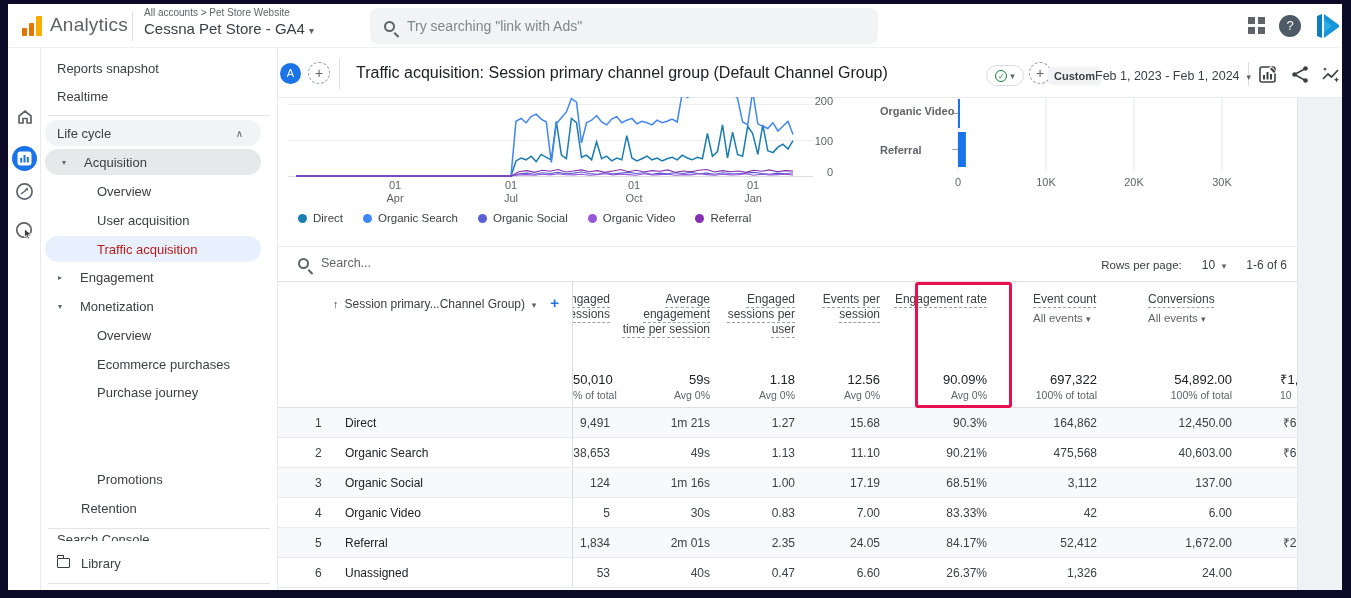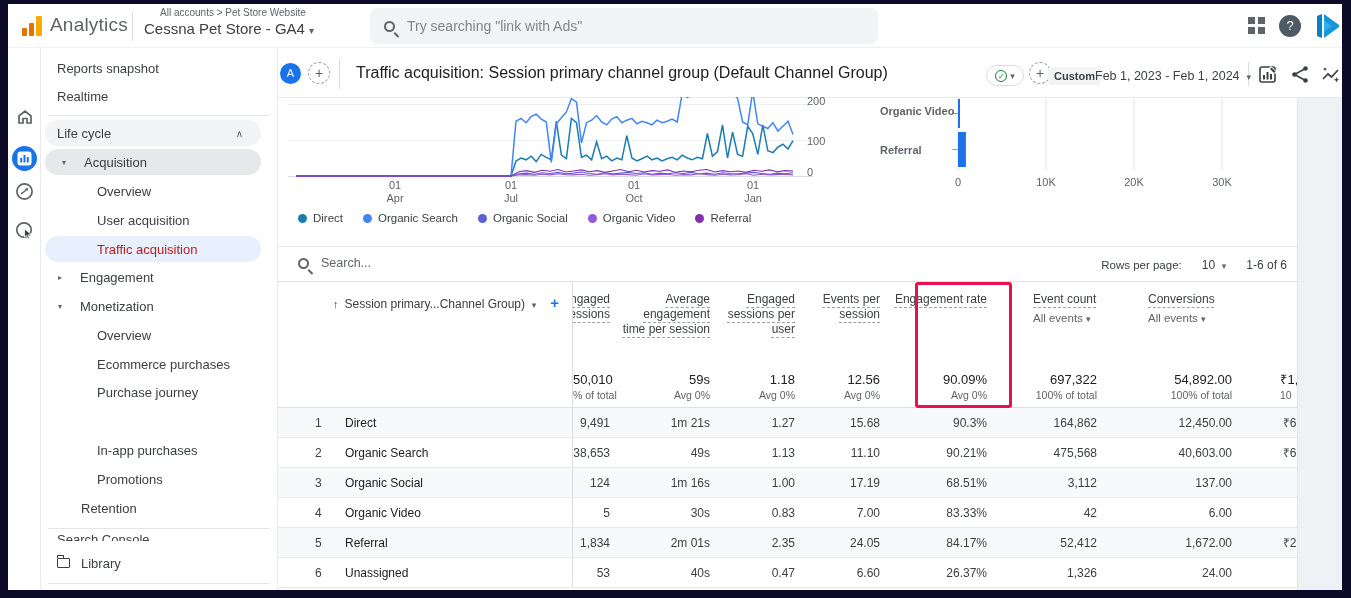--- a/index.html
+++ b/index.html
@@ -10,21 +10,21 @@
 
   
   .appbar { position:absolute; left:0; top:0; width:1334px; height:44px; background:#fff; border-bottom:1px solid #eef0f2; z-index:20; }
   .ga-bars { position:absolute; left:14px; top:12px; width:24px; height:20px; }
   .ga-bars i { position:absolute; bottom:0; display:block; border-radius:1px; }
   .ga-bars .b1 { left:0;  width:5px; height:8px;  background:#e37400; }
   .ga-bars .b2 { left:7px; width:5px; height:13px; background:#e37400; }
   .ga-bars .b3 { left:14px;width:6px; height:20px; background:#f9ab00; }
   .product-name { position:absolute; left:42px; top:10px; font-size:19px; color:#5f6368; letter-spacing:.2px; }
   .appbar-divider { position:absolute; left:124px; top:8px; width:1px; height:29px; background:#dadce0; }
-  .breadcrumb { position:absolute; left:152px; top:3px; font-size:10px; color:#5f6368; }
+  .breadcrumb { position:absolute; left:136px; top:3px; font-size:10px; color:#5f6368; }
   .property { position:absolute; left:136px; top:16px; font-size:15px; color:#3c4043; }
   .property .caret { font-size:10px; margin-left:4px; }
   .gsearch { position:absolute; left:362px; top:4px; width:508px; height:36px; background:#f1f3f4; border-radius:8px; display:flex; align-items:center; padding-left:14px; }
   .mag { width:11px; height:11px; border:2px solid #5f6368; border-radius:50%; position:relative; flex:0 0 auto; }
   .mag:after { content:""; position:absolute; left:9px; top:9px; width:6px; height:2px; background:#5f6368; transform:rotate(45deg); transform-origin:0 0; }
   .gsearch input { border:none; outline:none; background:transparent; margin-left:12px; font-size:14px; color:#3c4043; width:420px; font-family:"Liberation Sans",sans-serif; }
   .gsearch input::placeholder { color:#80868b; }
   .grid-icon { position:absolute; left:1240px; top:13px; width:18px; height:18px; }
   .grid-icon i { position:absolute; width:7px; height:7px; background:#5f6368; }
   .grid-icon .q2{ left:10px; } .grid-icon .q3{ top:10px; } .grid-icon .q4{ left:10px; top:10px; }
@@ -61,21 +61,21 @@
   .report-title { left:348px; top:60px; font-size:16px; color:#202124; z-index:5; white-space:nowrap; }
   .check-pill { left:978px; top:61px; width:38px; height:21px; border:1px solid #dadce0; border-radius:11px; display:flex; align-items:center; justify-content:center; gap:3px; z-index:5; }
   .check-circle { width:12px; height:12px; border:1.5px solid #188038; border-radius:50%; color:#188038; font-size:8px; line-height:11px; text-align:center; }
   .caret { color:#5f6368; font-size:9px; }
   .custom-badge { left:1040px; top:63px; background:#f1f3f4; border-radius:4px; font-size:11px; font-weight:bold; color:#3c4043; padding:3px 6px; z-index:5; }
   .date-range { left:1087px; top:65px; font-size:12.5px; color:#3c4043; z-index:5; }
   .tool-icon { width:20px; height:20px; z-index:5; }
 
   
   .chart-top-border { left:270px; top:93px; width:1064px; height:1px; background:#e8eaed; }
-  .ylabel { width:26px; font-size:11px; color:#5f6368; z-index:4; }
+  .ylabel { width:26px; text-align:right; font-size:11px; color:#5f6368; z-index:4; }
   .xlabel { width:40px; text-align:center; font-size:11px; color:#5f6368; line-height:13px; z-index:4; }
   .bar-cat { font-size:11px; font-weight:bold; color:#5f6368; z-index:4; }
   .legend { left:290px; top:208px; display:flex; gap:20px; align-items:center; }
   .legend-item { display:flex; align-items:center; gap:6px; font-size:11.5px; color:#3c4043; }
   .dot { width:9px; height:9px; border-radius:50%; }
 
   
   .ctl-divider { left:270px; top:242px; width:1019px; height:1px; background:#e8eaed; }
   .controls { left:270px; top:243px; width:1019px; height:35px; border-bottom:1px solid #e0e0e0; }
   .tbl-search { position:absolute; left:20px; top:9px; display:flex; align-items:center; }
@@ -214,23 +214,20 @@
       <span>Monetization</span>
     </div>
     <div class="side-item ind2" style="top:274px;">
         <span>Overview</span>
       </div>
     <div class="side-item ind2" style="top:303px;">
         <span>Ecommerce purchases</span>
       </div>
     <div class="side-item ind2" style="top:331px;">
         <span>Purchase journey</span>
-      </div>
-    <div class="side-item ind2" style="top:389px;">
-        <span>In-app purchases</span>
       </div>
     <div class="side-item ind2" style="top:418px;">
         <span>Promotions</span>
       </div>
     <div class="side-item" style="top:447px; padding-left:40px;">
         <span>Retention</span>
       </div>
     <div class="side-div" style="top:480px;"></div>
     <div class="sc-clip" style="top:484px;"><span>Search Console</span></div>
     <div class="side-item ind0" style="top:502px;">

